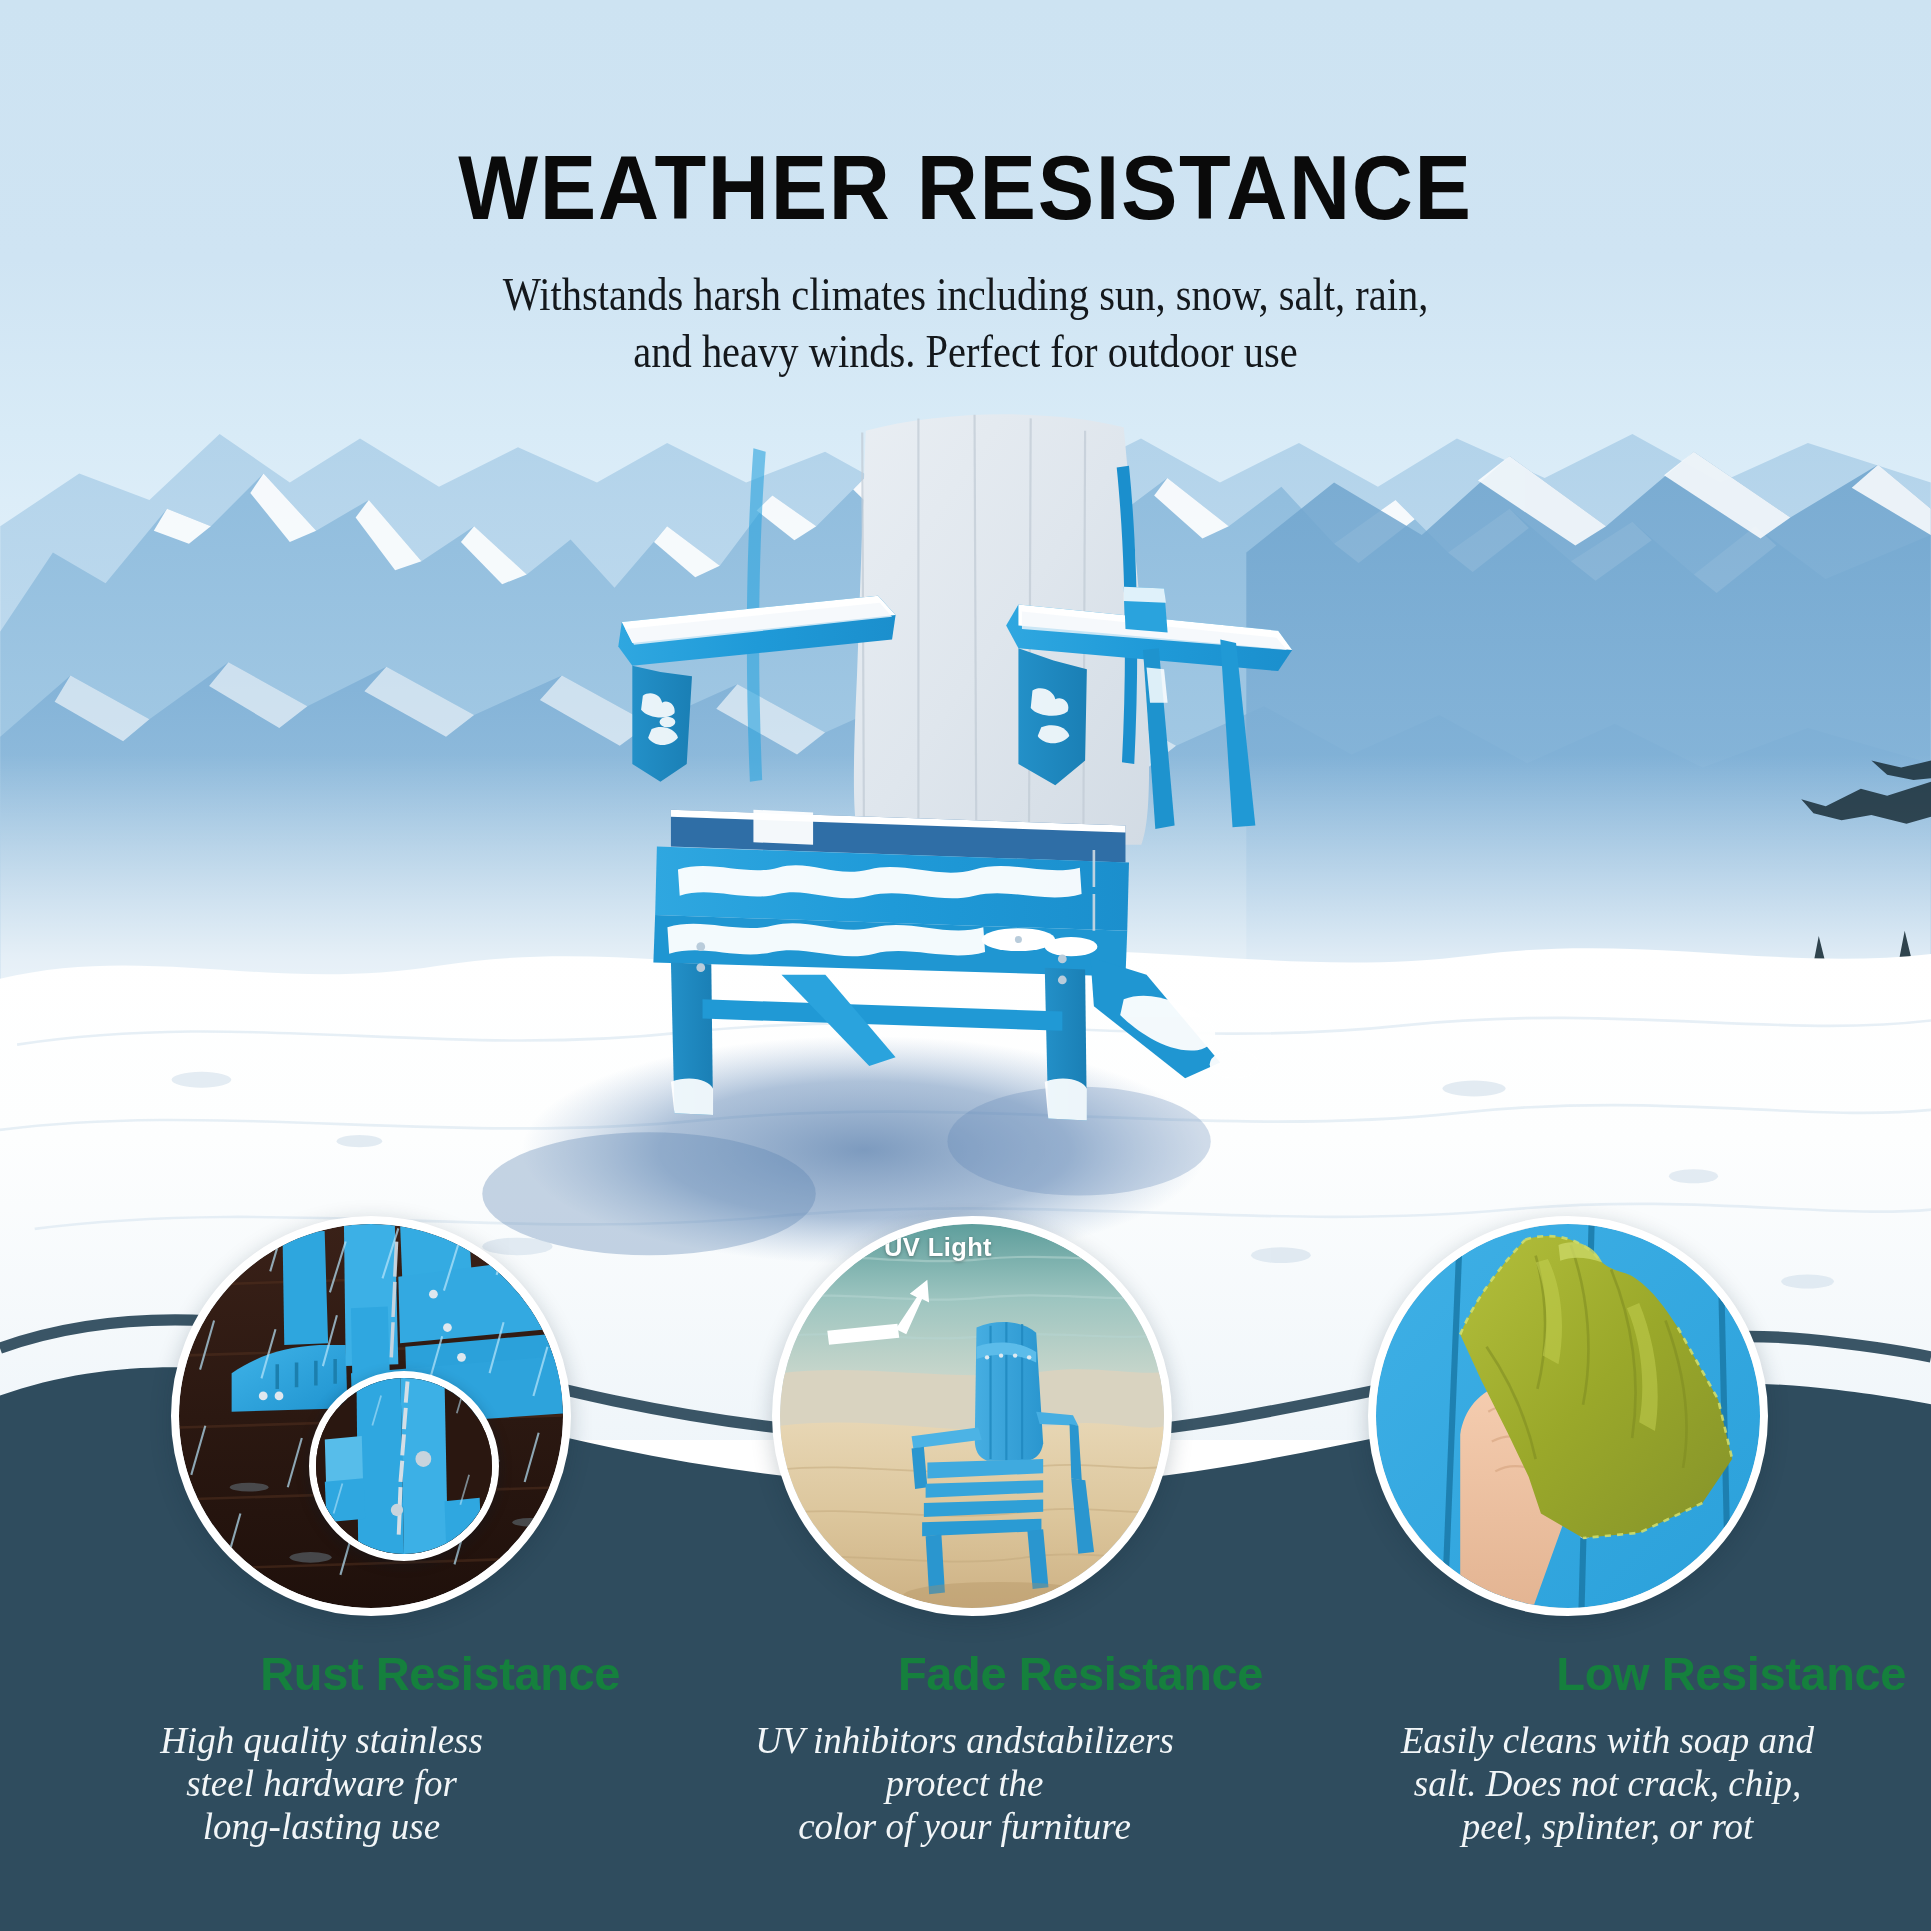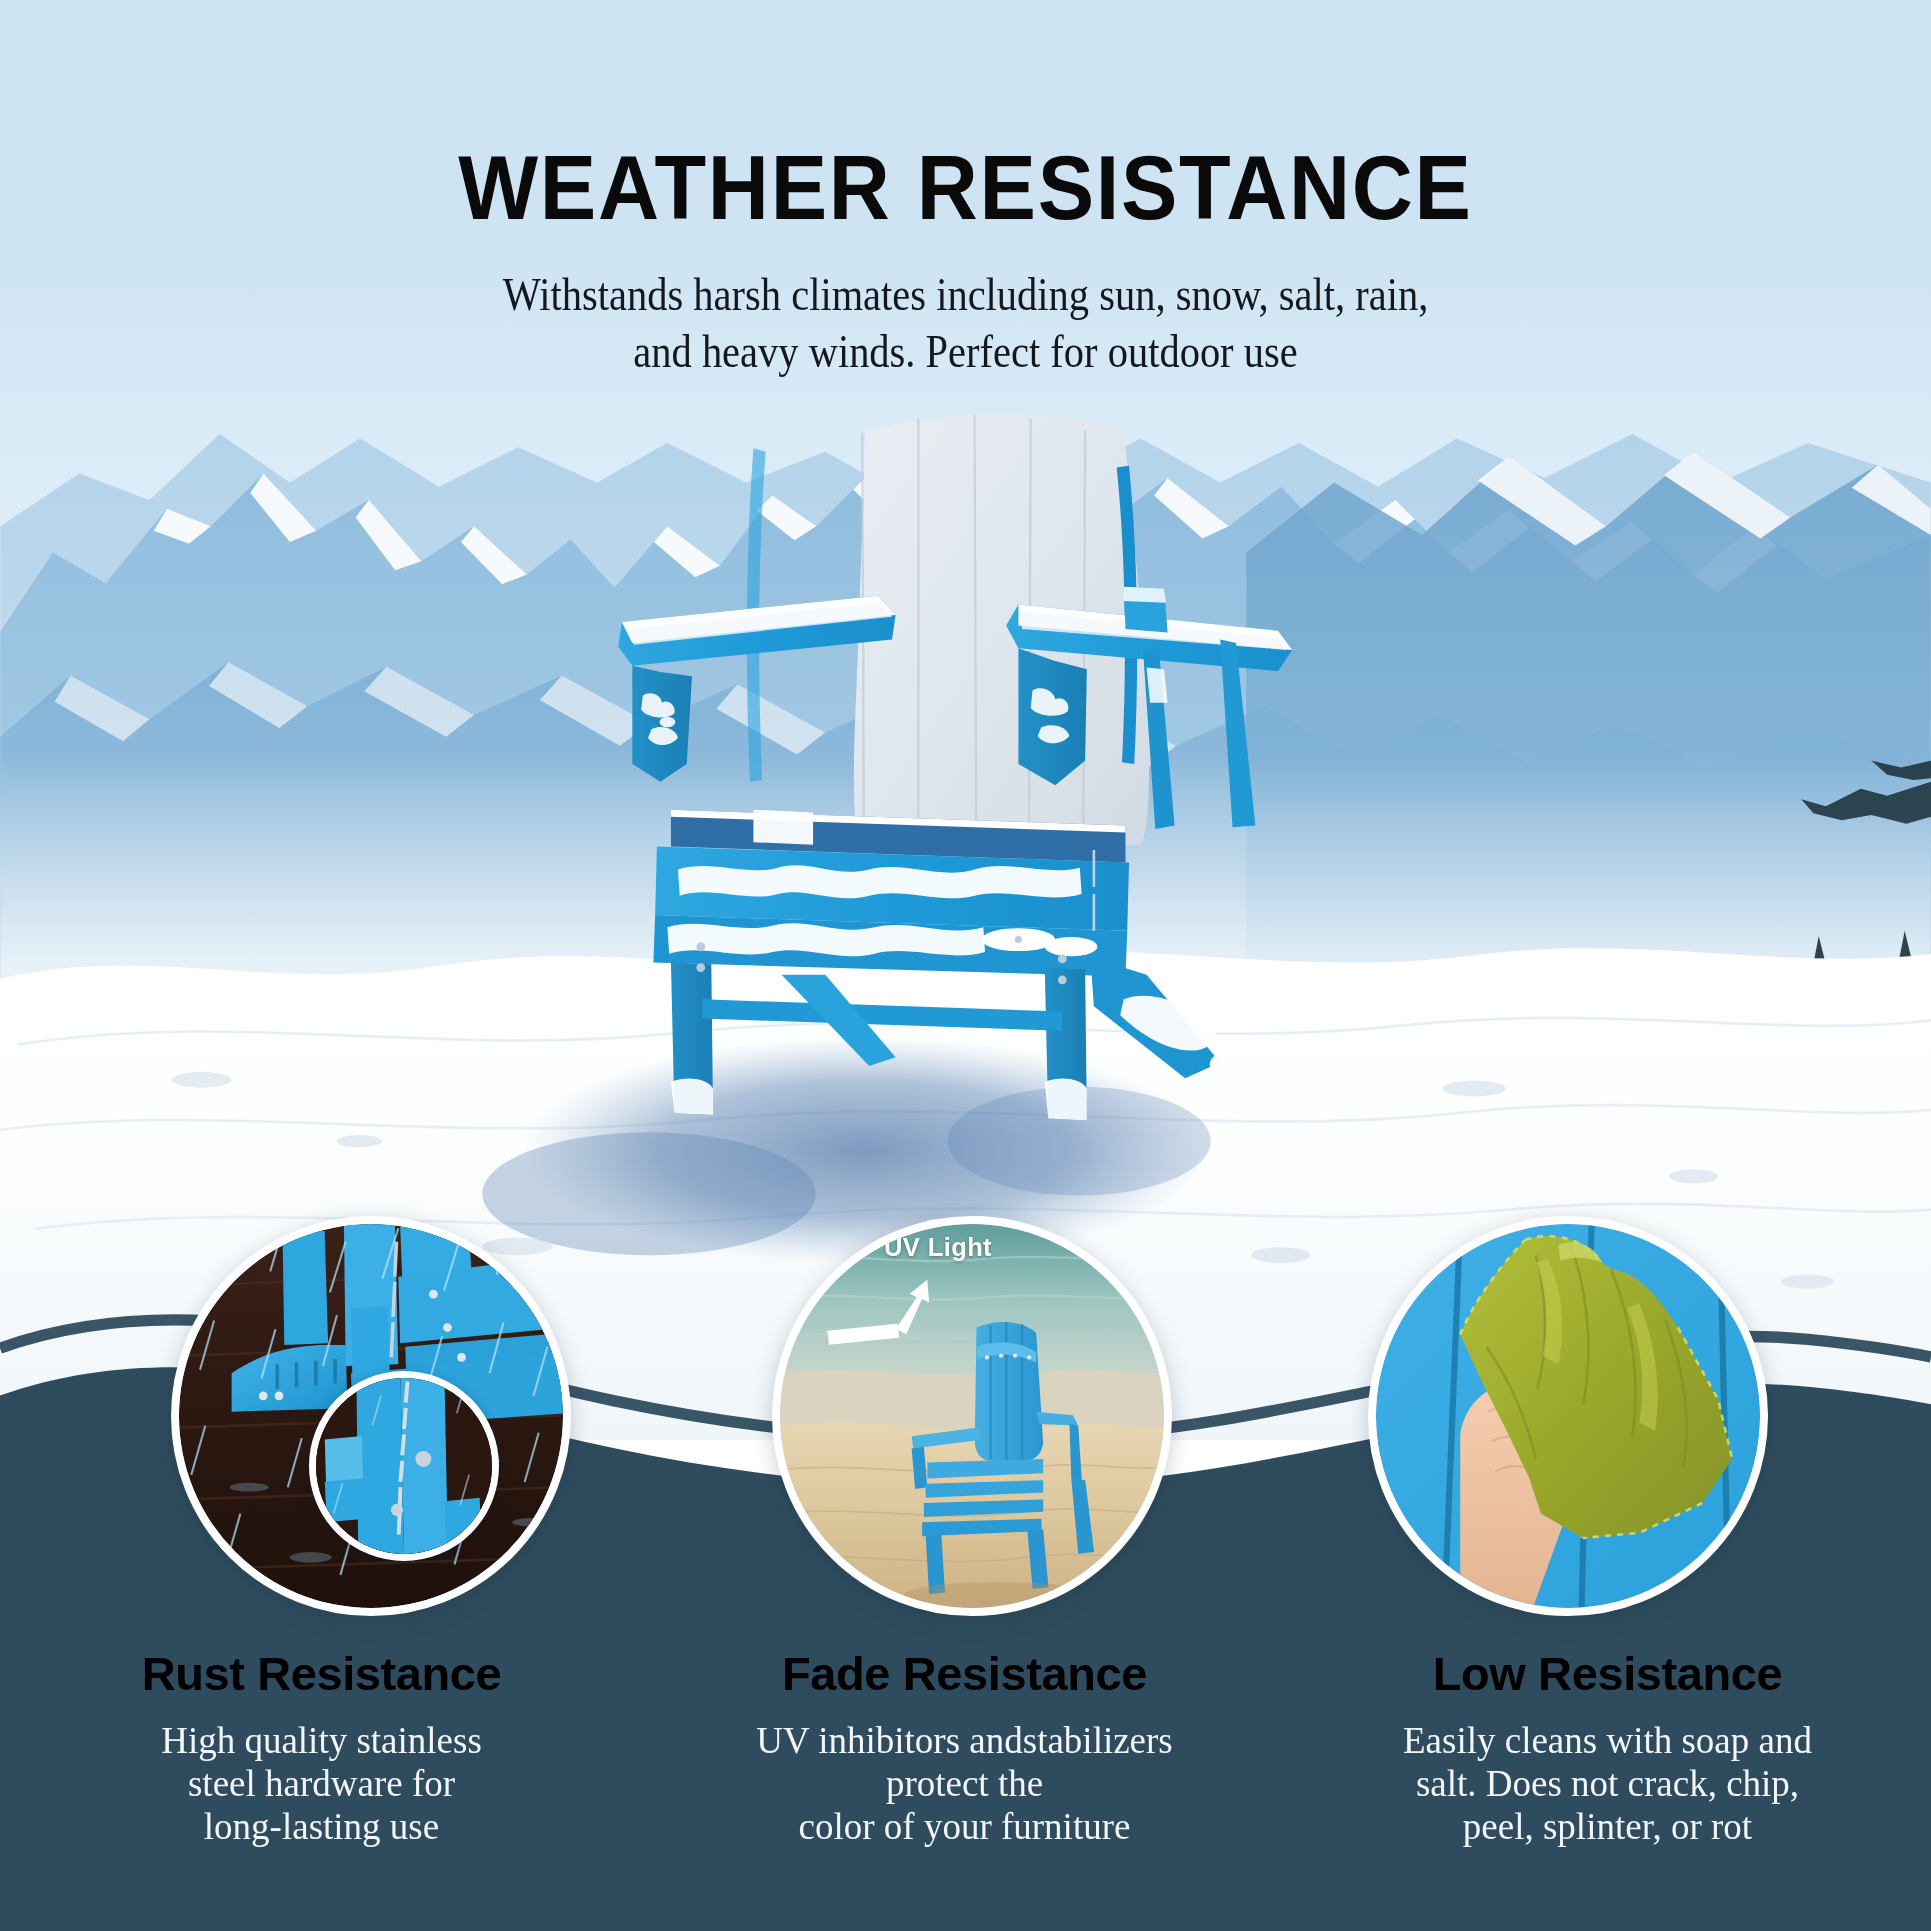--- a/index.html
+++ b/index.html
@@ -77,26 +77,27 @@
     font-weight:bold; font-size:25.5px; letter-spacing:0.4px;
     text-shadow:0 0.9px 3.5px rgba(0,0,0,.35);
     white-space:nowrap;
   }
 
   
   .captions { position:absolute; left:0; top:1650px; width:1931px; height:281px; z-index:15; display:flex; }
   .cap-col { width:643px; text-align:center; padding:0 23px; }
   .cap-head {
     font-family:"Liberation Sans", sans-serif; font-weight:bold;
-    font-size:47px; color:#000000; letter-spacing:-0.4px; line-height:1;
+    font-size:47px; color:#15803d; letter-spacing:-0.4px; line-height:1;text-align:right;
   }
   .cap-body {
     font-family:"Liberation Serif", serif;
     font-size:37px; line-height:1.16; color:#f2f6f8; margin-top:23px;
     white-space:pre-line;
+    font-style:italic;
   }
 </style>
 </head>
 <body>
 
 <div id="infographic">
 
   <div class="scene">
 
     <svg class="mtn" width="1931" height="1053" viewBox="0 0 2200 1200" style="left:0;top:263px;">

